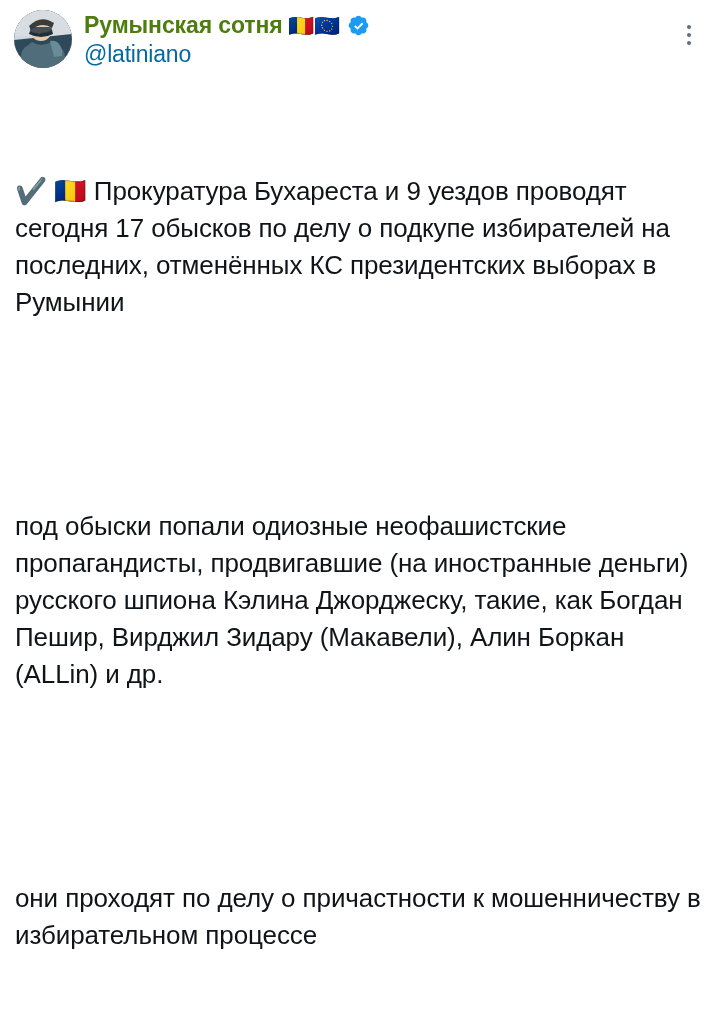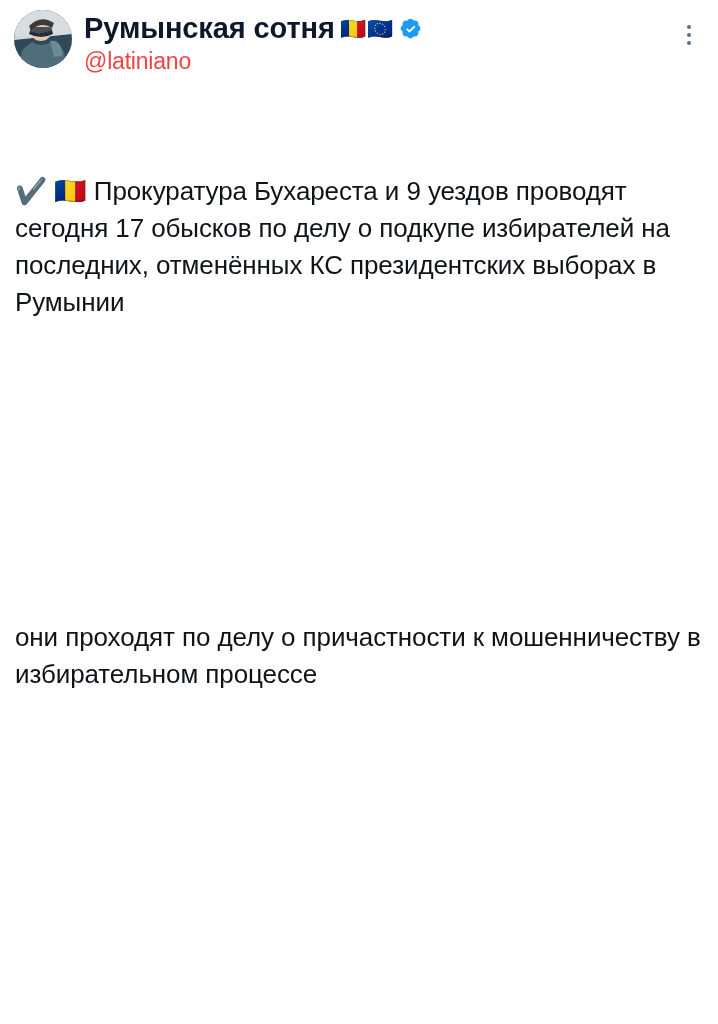--- a/index.html
+++ b/index.html
@@ -43,38 +43,38 @@
     padding-top: 2px;
     min-width: 0;
   }
   .nameline {
     display: flex;
     align-items: center;
     gap: 6px;
     line-height: 1.15;
   }
   .displayname {
-    font-size: 29px;
+    font-size: 23px;
     font-weight: bold;
-    color: #0f172a;
+    color: #4d7c0f;
     white-space: nowrap;
     letter-spacing: -0.1px;
   }
   .flag {
     font-size: 21px;
     line-height: 1;
   }
   .verified {
     width: 23px;
     height: 23px;
     flex: 0 0 23px;
   }
   .handle {
     font-size: 23px;
-    color: #ef4444;
+    color: #0369a1;
     margin-top: 3px;
     letter-spacing: -0.2px;
   }
   .more {
     position: absolute;
     right: 2px;
     top: 12px;
     width: 26px;
     height: 26px;
     display: flex;
@@ -146,19 +146,20 @@
     <div class="more">
       <i></i>
         <i></i>
         <i></i>
     </div>
   </div>
 
   <div class="body">
     <p class="para">✔️ 🇷🇴 Прокуратура Бухареста и 9 уездов проводят сегодня 17 обысков по делу о подкупе избирателей на последних, отменённых КС президентских выборах в Румынии</p>
     <div class="gap"></div>
+    <p class="para">под обыски попали одиозные неофашистские пропагандисты, продвигавшие (на иностранные деньги) русского шпиона Кэлина Джорджеску, такие, как Богдан Пешир, Вирджил Зидару (Макавели), Алин Боркан (ALLin) и др.</p>
     <div class="gap"></div>
     <p class="para">они проходят по делу о причастности к мошенничеству в избирательном процессе</p>
     <div class="gap"></div>
     
   </div>
 
 </div>
 
 </body></html>

